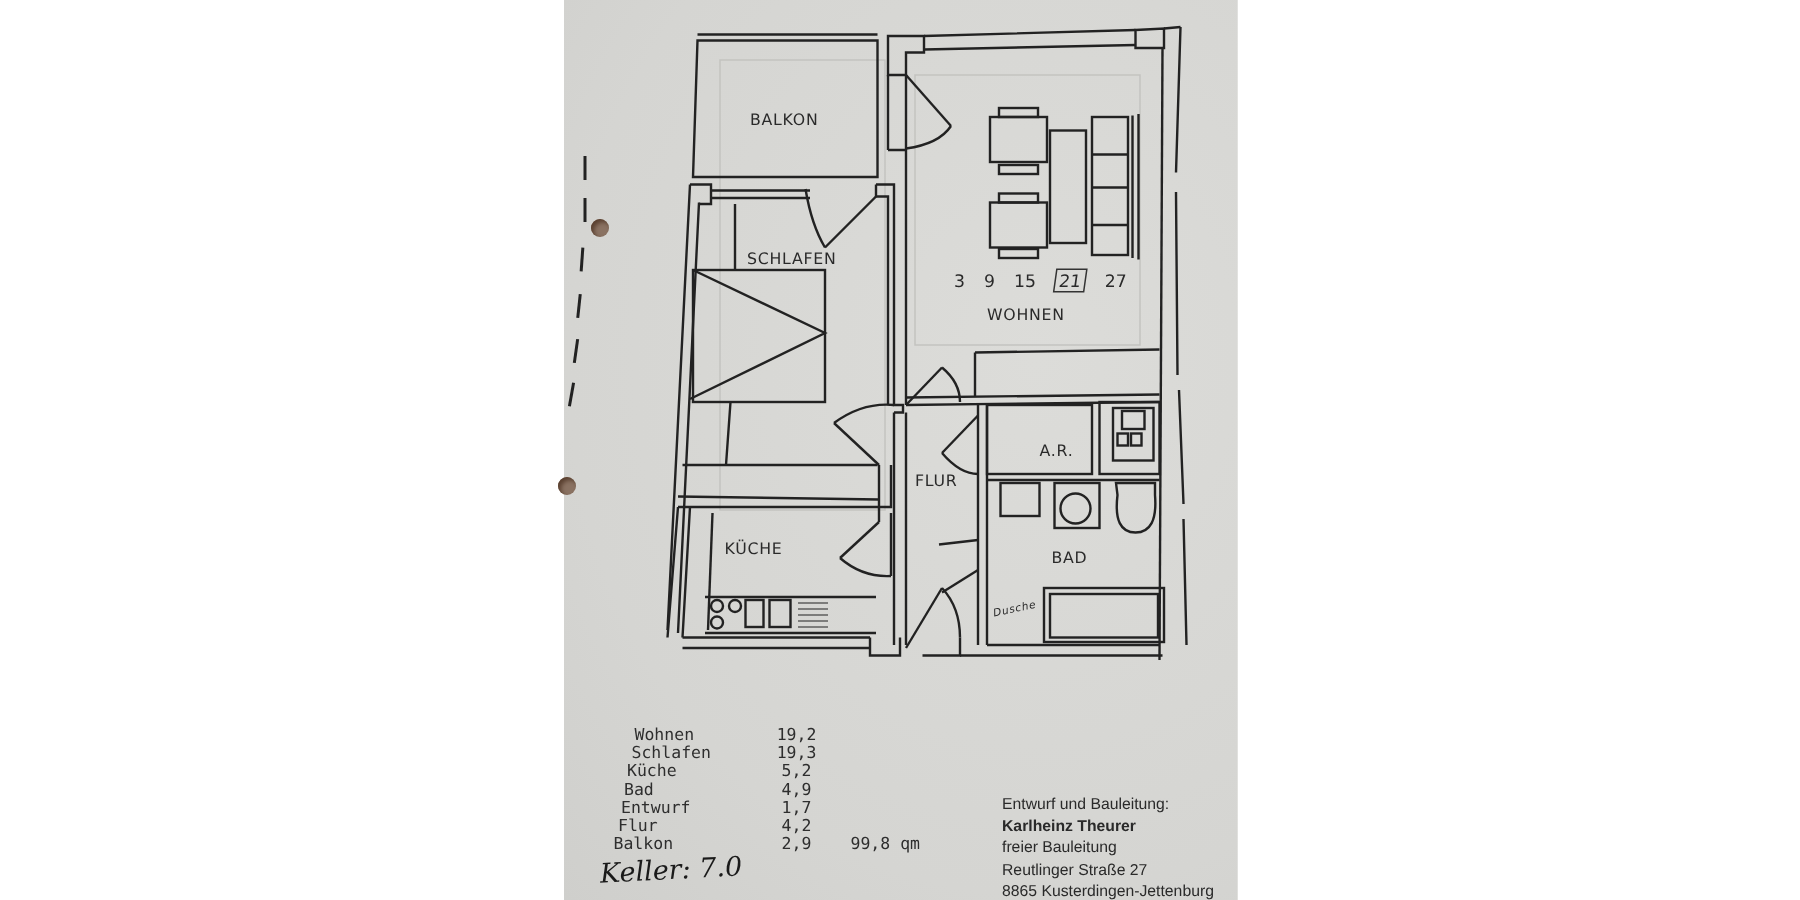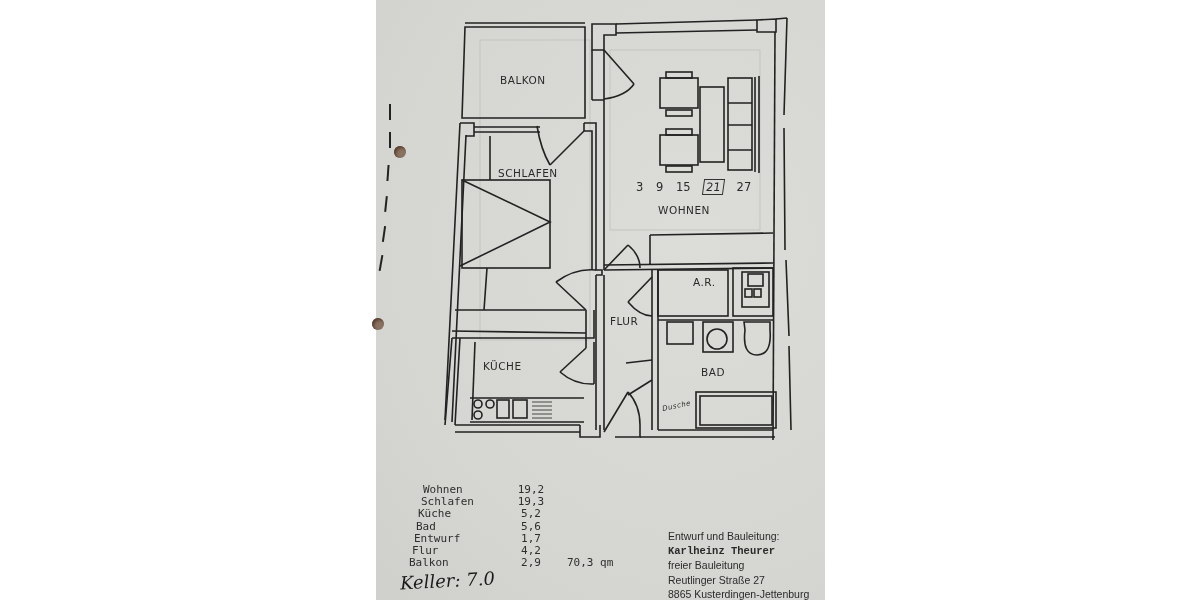--- a/index.html
+++ b/index.html
@@ -11,21 +11,21 @@
   .scale { position:absolute; font-family:"DejaVu Sans", sans-serif; font-size:11.5px; color:#2a2a2a; white-space:nowrap; }
   .scale span { margin-right:9px; }
   .scale .boxed { border:1px solid #333; padding:0 2px; transform:skewX(-8deg); display:inline-block; }
   .areas { position:absolute; left:409px; top:484px; font-family:"DejaVu Sans Mono", monospace; font-size:11px; color:#2e2e2e; line-height:12.2px; }
   .areas .row { display:flex; }
   .areas .name { width:100px; }
   .areas .val { width:44px; text-align:center; }
   .areas .total { margin-left:14px; }
   .kellar { position:absolute; left:400px; top:570px; font-family:"DejaVu Serif", serif; font-style:italic; font-size:18px; color:#1a1a1a; transform:rotate(-3deg); }
   .architect { position:absolute; left:668px; top:529px; font-family:"Liberation Sans", sans-serif; font-size:10.5px; color:#2a2a2a; line-height:14.5px; }
-  .architect .name { font-weight:bold;font-family:Liberation Mono, monospace; }
+  .architect .name { font-weight:bold; }
   .hole { position:absolute; width:12px; height:12px; border-radius:50%; background:#8a7262; box-shadow: inset 2px 2px 3px #5a4030; }
   .tick { position:absolute; width:2px; height:16px; background:#222; }
 </style>
 </head>
 <body>
 
 <div class="paper"></div>
 
 <div class="hole" style="left:394px;top:146px;"></div>
 <div class="hole" style="left:372px;top:318px;"></div>
@@ -141,21 +141,21 @@
     <rect x="700" y="87" width="24" height="75"></rect>
     <rect x="728" y="78" width="24" height="92"></rect>
     <path d="M728 103 L752 103 M728 125 L752 125 M728 150 L752 150"></path>
     <path d="M755 77 L755 172 M759 76 L759 173"></path>
   </g>
 </svg>
 
 <div class="lbl" style="left:500px;top:74px;">BALKON</div>
 <div class="lbl" style="left:498px;top:167px;">SCHLAFEN</div>
 <div class="lbl" style="left:658px;top:204px;">WOHNEN</div>
-<div class="lbl" style="left:693px;top:276px;">A.R.</div>
+<div class="lbl" style="left:693px;top:295px;">A.R.</div>
 <div class="lbl" style="left:610px;top:315px;">FLUR</div>
 <div class="lbl" style="left:483px;top:360px;">KÜCHE</div>
 <div class="lbl" style="left:701px;top:366px;">BAD</div>
 <div class="lbl" style="left:662px;top:402px;font-size:7px;font-style:italic;transform:rotate(-12deg);">Dusche</div>
 
 <div class="scale" style="left:636px;top:179px;">
   <span>3</span>
   <span>9</span>
   <span>15</span>
   <span class="boxed">21</span>
@@ -170,34 +170,34 @@
   <div class="row" style="padding-left:12px;">
       <span class="name">Schlafen</span>
       <span class="val" style="margin-left:-12px;">19,3</span>
     </div>
   <div class="row" style="padding-left:9px;">
       <span class="name">Küche</span>
       <span class="val" style="margin-left:-9px;">5,2</span>
     </div>
   <div class="row" style="padding-left:7px;">
       <span class="name">Bad</span>
-      <span class="val" style="margin-left:-7px;">5,6</span>
+      <span class="val" style="margin-left:-7px;">4,9</span>
     </div>
   <div class="row" style="padding-left:5px;">
       <span class="name">Entwurf</span>
       <span class="val" style="margin-left:-5px;">1,7</span>
     </div>
   <div class="row" style="padding-left:3px;">
       <span class="name">Flur</span>
       <span class="val" style="margin-left:-3px;">4,2</span>
     </div>
   <div class="row" style="padding-left:0px;">
       <span class="name">Balkon</span>
       <span class="val">2,9</span>
-      <span class="total">70,3 qm</span>
+      <span class="total">99,8 qm</span>
     </div>
 </div>
 
 <div class="kellar">Keller: 7.0</div>
 
 <div class="architect">
   <div>Entwurf und Bauleitung:</div>
   <div class="name">Karlheinz Theurer</div>
   <div>freier Bauleitung</div>
   <div>Reutlinger Straße 27</div>

